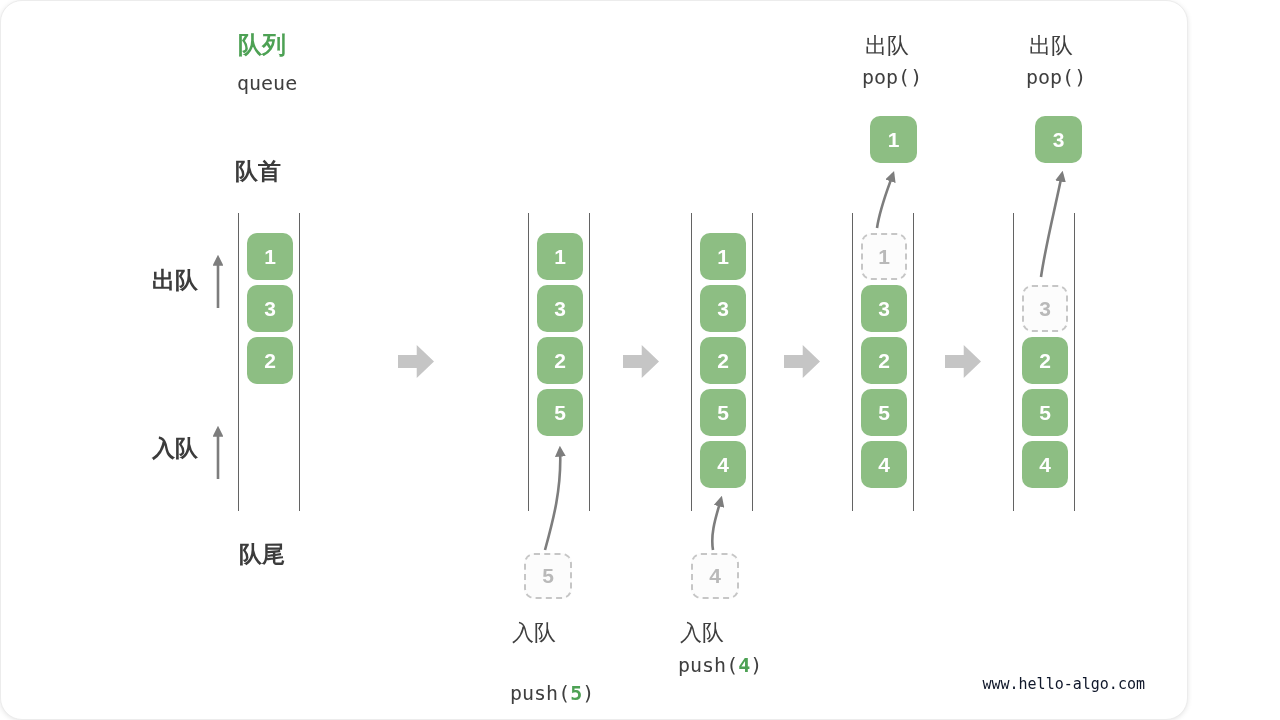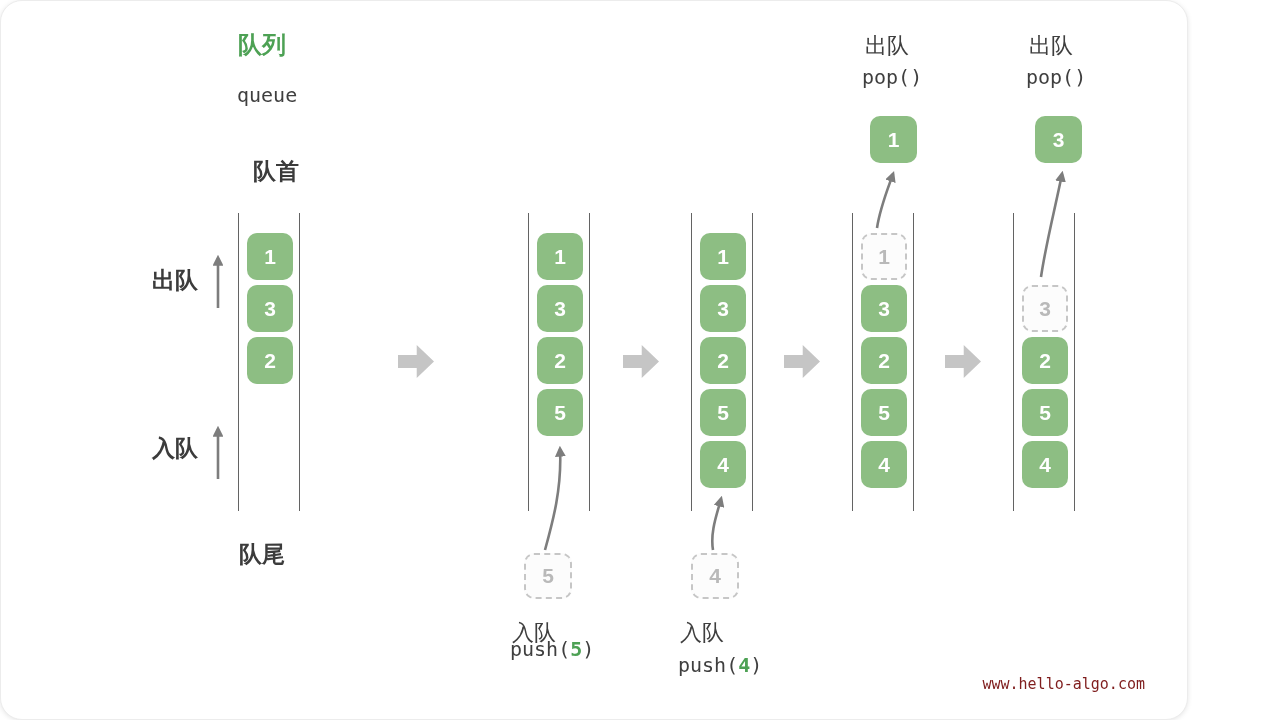--- a/index.html
+++ b/index.html
@@ -5,24 +5,24 @@
   * { margin:0; padding:0; box-sizing:border-box; }
   html,body { background:#ffffff; width:1280px; height:720px; overflow:hidden; }
   .canvas {
     position:relative; width:1188px; height:720px; background:#ffffff;
     border-radius:22px; border:1px solid #ececec;
     box-shadow:0 1px 5px rgba(0,0,0,.10);
     font-family:"Liberation Sans", sans-serif; color:#3f3f3f;
   }
 
   .title-zh { position:absolute; left:237px; top:28px; font-size:24px; font-weight:bold; color:#4da154; }
-  .title-en { position:absolute; left:236px; top:82px; font-size:20px; color:#3f3f3f; font-family:"DejaVu Sans Mono", monospace; }
+  .title-en { position:absolute; left:236px; top:70px; font-size:20px; color:#3f3f3f; font-family:"DejaVu Sans Mono", monospace; }
 
   .lbl { position:absolute; font-size:23px; font-weight:bold; color:#3b3b3b; }
-  .lbl-front { left:252px; top:155px; }
+  .lbl-front { left:234px; top:155px; }
   .lbl-rear  { left:238px; top:538px;font-family:Liberation Mono, monospace; }
   .lbl-deq   { left:151px; top:264px; }
   .lbl-enq   { left:151px; top:432px; }
 
   .queue { position:absolute; top:212px; width:62px; height:298px;
            border-left:1.5px solid #636363; border-right:1.5px solid #636363; }
   .q1{left:237px} .q2{left:527px} .q3{left:690px} .q4{left:851px} .q5{left:1012px}
 
   .qbox { position:absolute; left:8px; width:46px; height:47px; border-radius:10px;
           display:flex; align-items:center; justify-content:center;
@@ -37,32 +37,32 @@
   .popped { background:#8dbe83; color:#ffffff; }
   .pop1 { left:869px; top:115px; }
   .pop2 { left:1034px; top:115px; }
   .pending { background:#fcfcfc; border:2px dashed #c6c6c6; color:#b9b9b9; width:48px; height:46px; }
   .pend1 { left:523px; top:552px; }
   .pend2 { left:690px; top:552px; }
 
   .op-action { position:absolute; font-size:22px; color:#3f3f3f; }
   .op-code   { position:absolute; font-size:20px; color:#3f3f3f; font-family:"DejaVu Sans Mono", monospace; }
   .op-code .arg { color:#4da154; font-weight:bold; }
-  .opa-push1{ left:511px; top:617px; } .opc-push1{ left:509px; top:636px; }
+  .opa-push1{ left:511px; top:617px; } .opc-push1{ left:509px; top:680px; }
   .opa-push2{ left:679px; top:617px; } .opc-push2{ left:677px; top:652px; }
   .opa-pop1 { left:864px; top:30px; }  .opc-pop1 { left:861px; top:64px; }
   .opa-pop2 { left:1028px; top:30px; } .opc-pop2 { left:1025px; top:64px; }
 
   .blk { position:absolute; top:344px; width:36px; height:33px; background:#c5c5c5;
          clip-path:polygon(0 30%, 52% 30%, 52% 0, 100% 50%, 52% 100%, 52% 70%, 0 70%); }
   .b1{left:397px} .b2{left:622px} .b3{left:783px} .b4{left:944px}
 
   .overlay { position:absolute; left:0; top:0; width:1280px; height:720px; pointer-events:none; }
 
-  .watermark { position:absolute; right:42px; top:674px; font-size:15px; color:#7f1d1d;
+  .watermark { position:absolute; right:42px; top:674px; font-size:15px; color:#0f172a;
                font-family:"DejaVu Sans Mono", monospace; }
 </style>
 </head>
 <body>
 
 <div class="canvas">
 
   <svg class="overlay" viewBox="0 0 1280 720">
     <defs>
       <marker id="ah" viewBox="0 0 10 10" refX="7" refY="5" markerWidth="4.2" markerHeight="4.2" orient="auto">

